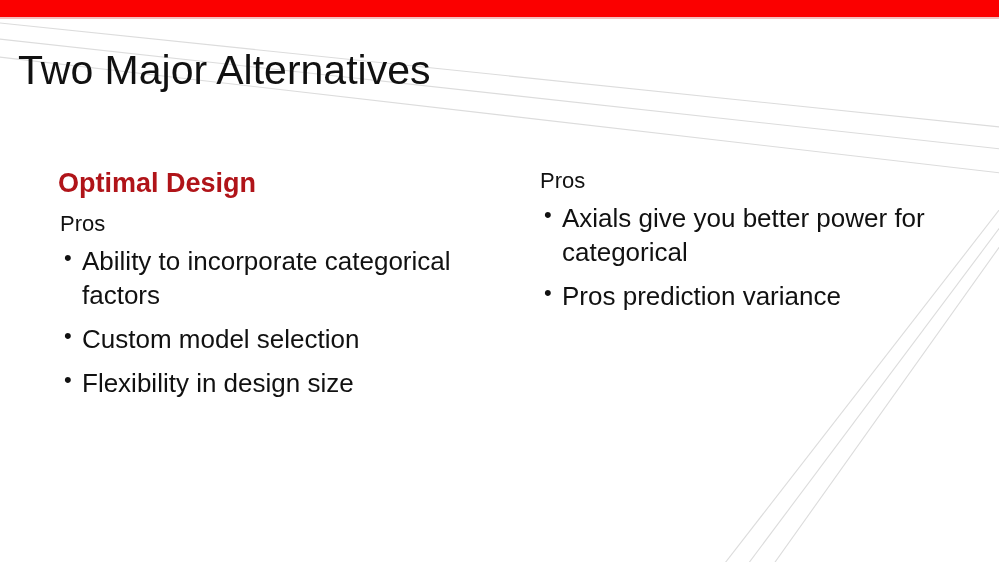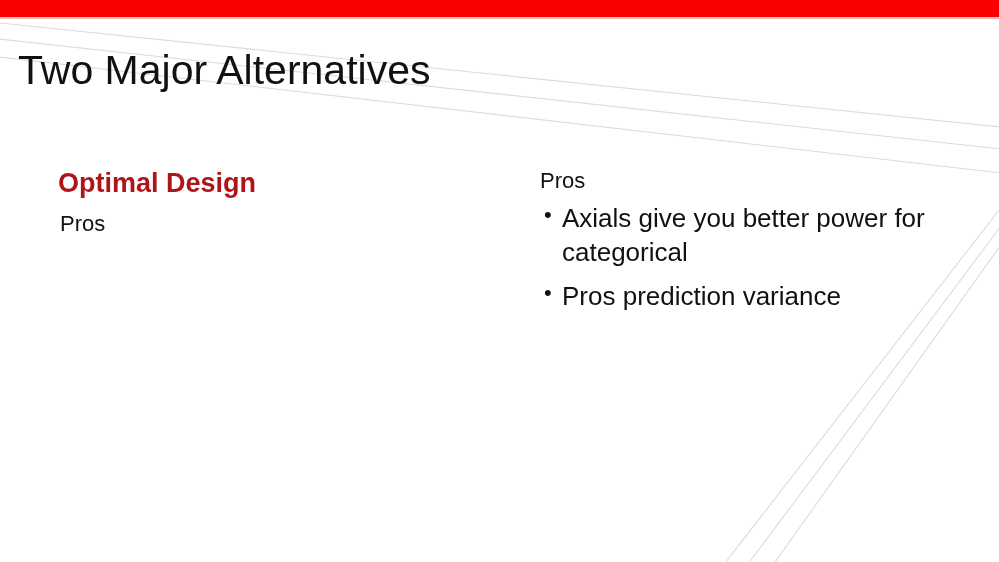--- a/index.html
+++ b/index.html
@@ -124,20 +124,25 @@
     <line x1="1010" y1="196" x2="718" y2="572" stroke="#DCDCDC" stroke-width="1.1"></line>
     <line x1="1010" y1="214" x2="742" y2="572" stroke="#DCDCDC" stroke-width="1.1"></line>
     <line x1="1010" y1="232" x2="768" y2="572" stroke="#DCDCDC" stroke-width="1.1"></line>
   </svg>
 
   <div class="title">Two Major Alternatives</div>
 
   <div class="col col-left">
     <div class="col-heading">Optimal Design</div>
     <div class="lead">Pros</div>
+    <ul class="bullets">
+      <li>Ability to incorporate categorical factors</li>
+      <li>Custom model selection</li>
+      <li>Flexibility in design size</li>
+    </ul>
   </div>
 
   <div class="col col-right">
     <div class="lead">Pros</div>
     <ul class="bullets">
       <li>Axials give you better power for categorical</li>
       <li>Pros prediction variance</li>
     </ul>
   </div>
 

